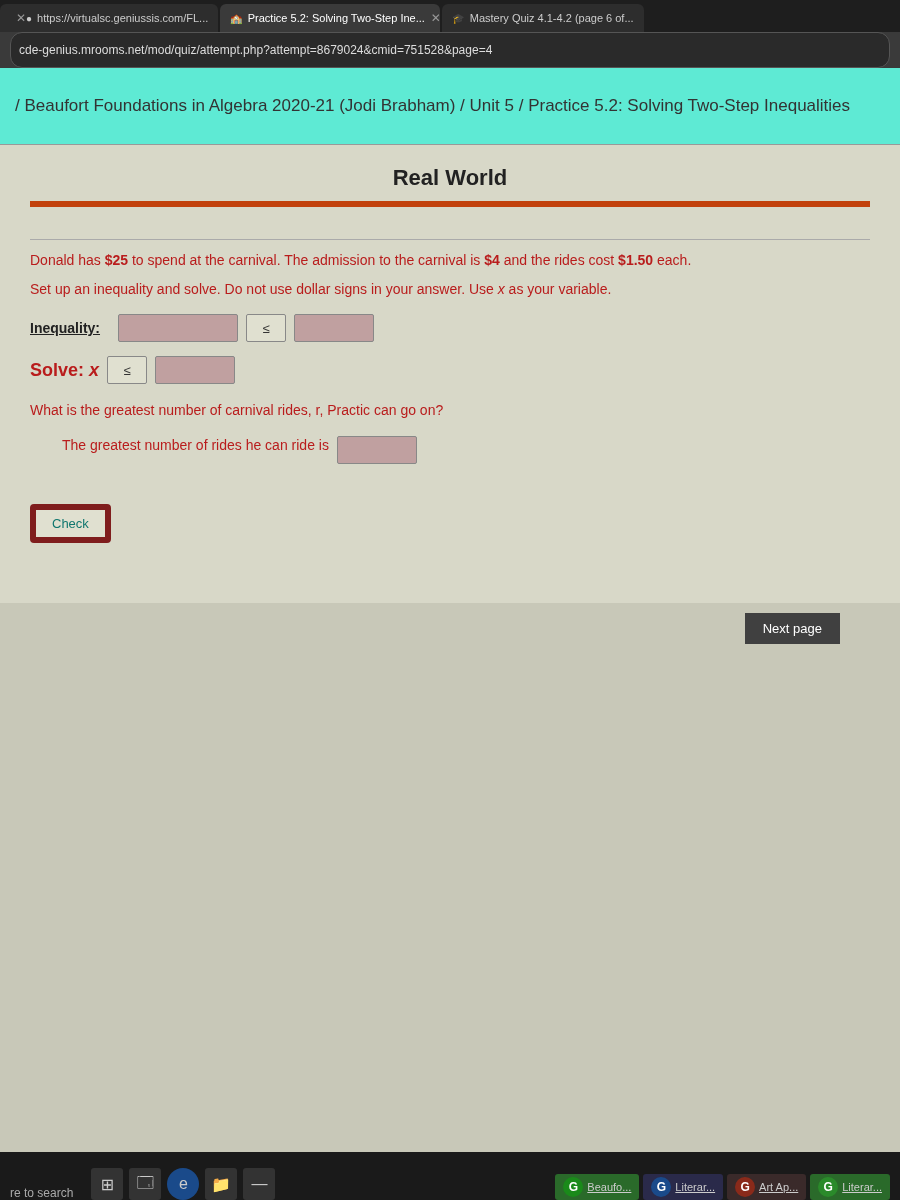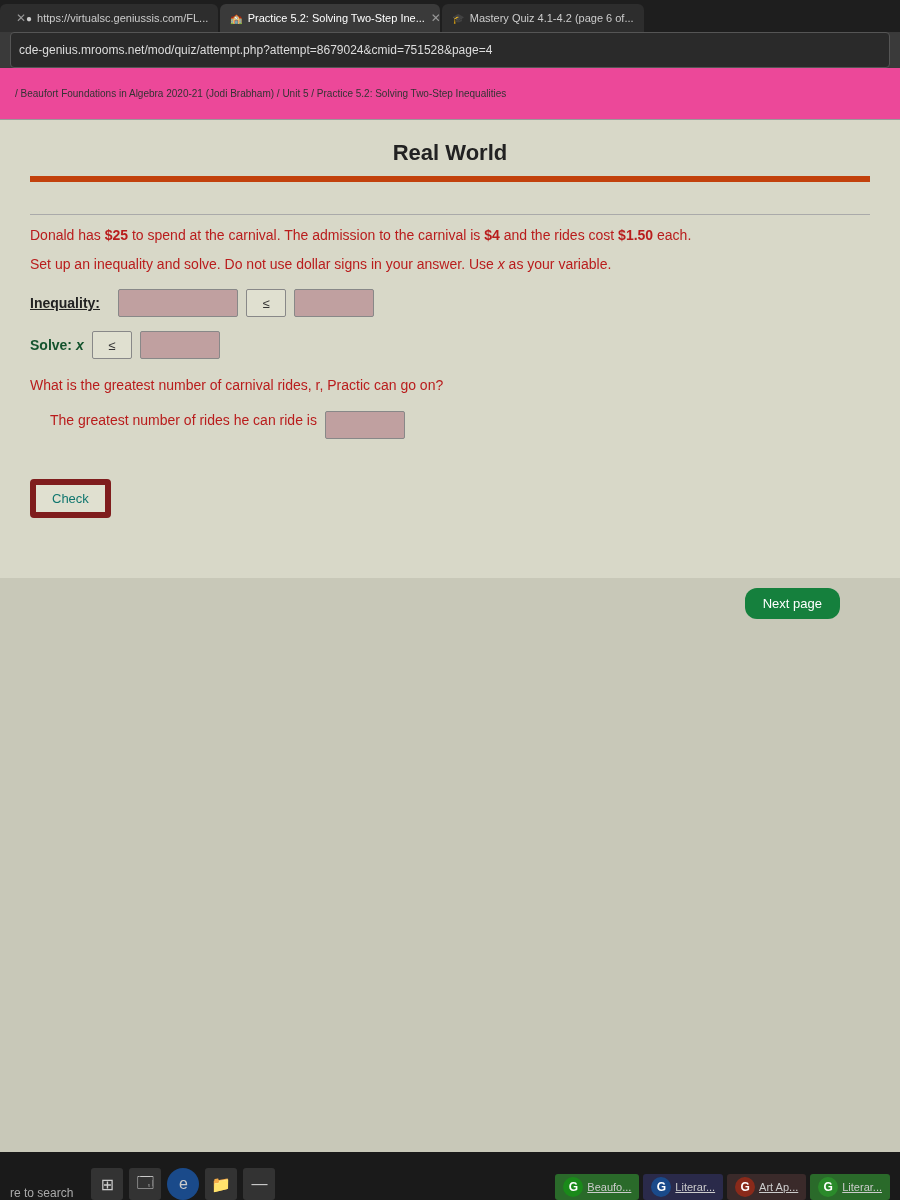--- a/index.html
+++ b/index.html
@@ -58,32 +58,32 @@
       display: flex;
       align-items: center;
       padding: 0 10px;
       gap: 8px;
     }
 
     .address-input {
       flex: 1;
       background: #2a2a2a;
       border: 1px solid #555;
-      border-radius: 4px;
+      border-radius: 12px;
       color: #ddd;
       font-size: 12px;
       padding: 17px 8px;
       height: 24px;
     }
 
     
     .breadcrumb-bar {
-      background: #ec4899;
-      padding: 20px 15px;
-      font-size: 10px;
+      background: #5eead4;
+      padding: 28px 15px;
+      font-size: 17px;
       color: #333;
       border-bottom: 1px solid #999;
     }
 
     .section-title {
       text-align: center;
       font-size: 22px;
       font-weight: bold;
       color: #222;
       margin-bottom: 32px;
@@ -146,41 +146,41 @@
       width: 40px;
       height: 28px;
       font-size: 13px;
       color: #333;
       text-align: center;
       appearance: none;
       cursor: pointer;
     }
 
     .solve-label {
-      font-size: 14px;
-      font-weight: bold;
-      color: #14532d;
+      font-size: 18px;
+      font-weight: bold;
+      color: #b91c1c;
     }
 
     .check-button {
       background: #e0e0d0;
       border: 6px solid #7f1d1d;
       border-radius: 4px;
       padding: 6px 16px;
       font-size: 13px;
       color: #0f766e;
       cursor: pointer;
       margin-top: 20px;
     }
 
     .next-page-btn {
-      background: #15803d;
+      background: #404040;
       color: white;
       border: none;
-      border-radius: 12px;
+      border-radius: 0;
       padding: 8px 18px;
       font-size: 13px;
       cursor: pointer;
       float: right;
       margin-top: 30px;
       margin-right: 10px;
     }
 
     
     .taskbar {
@@ -339,21 +339,21 @@
         <option>≥</option>
         <option>&lt;</option>
         <option>&gt;</option>
         <option>=</option>
       </select>
       <input class="form-input-small" type="text" value="" style="">
     </div>
 
     <p class="problem-text" style="margin-top:16px;">What is the greatest number of carnival rides, r, Practic can go on?</p>
 
-    <div class="form-row" style="margin-left: 20px;">
+    <div class="form-row" style="margin-left: 32px;">
       <span class="problem-text">The greatest number of rides he can ride is</span>
       <input class="form-input-small" type="text" value="" style="">
     </div>
 
     <div style="margin-top: 20px;">
       <button class="check-button">Check</button>
     </div>
 
     <div style="text-align: right; margin-top: 40px; padding-right: 20px;">
       <button class="next-page-btn">Next page</button>

